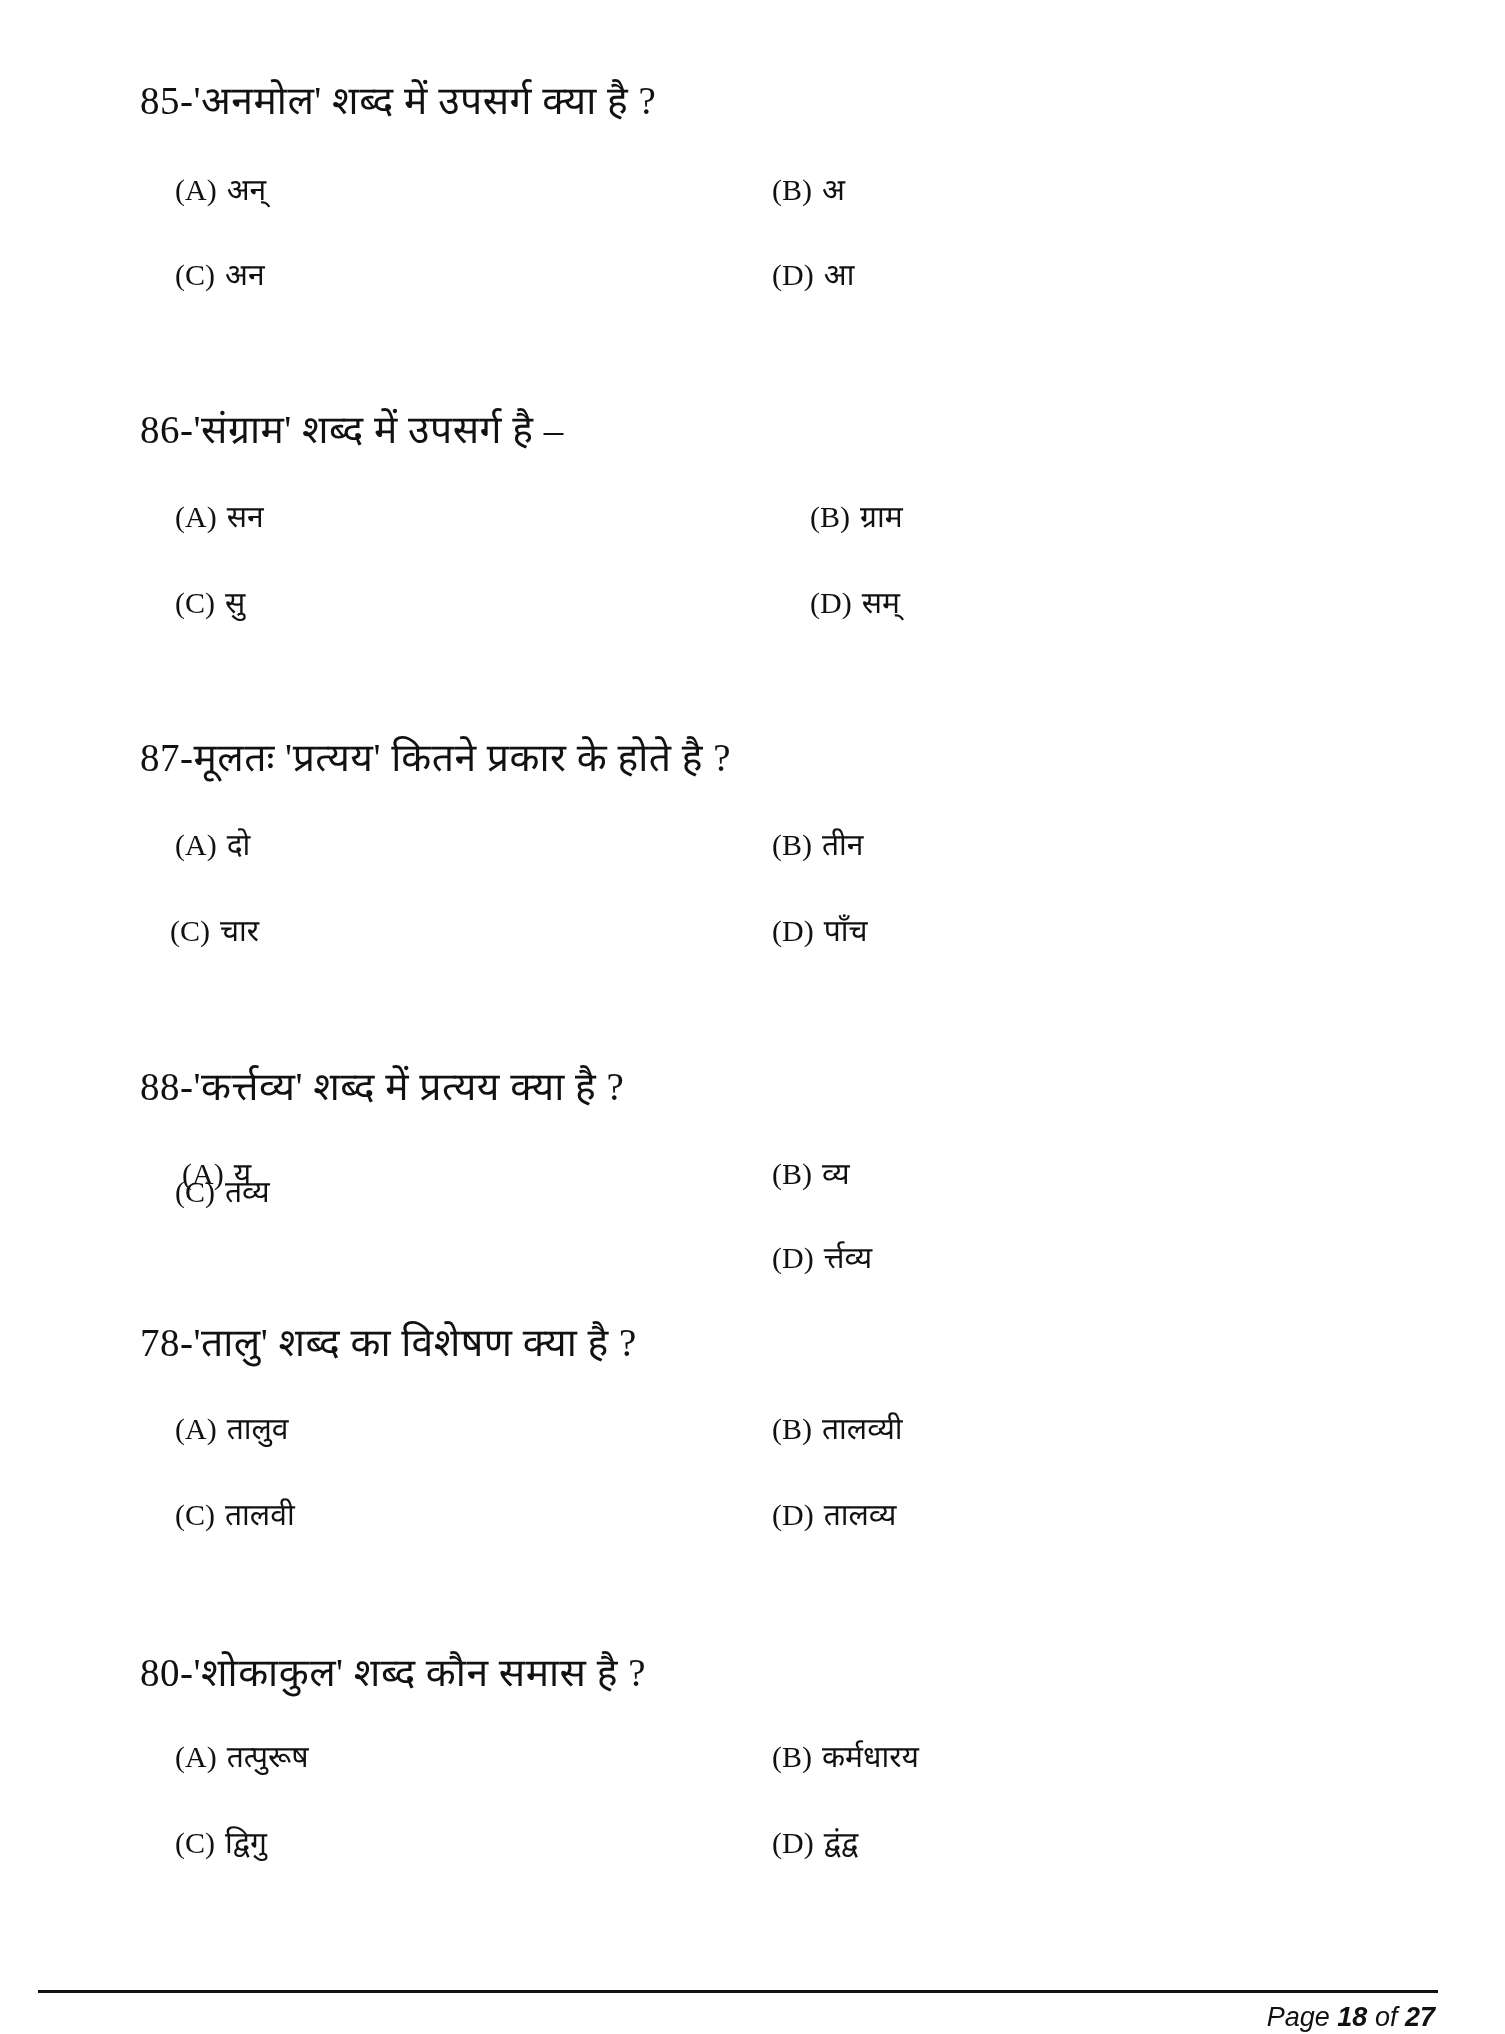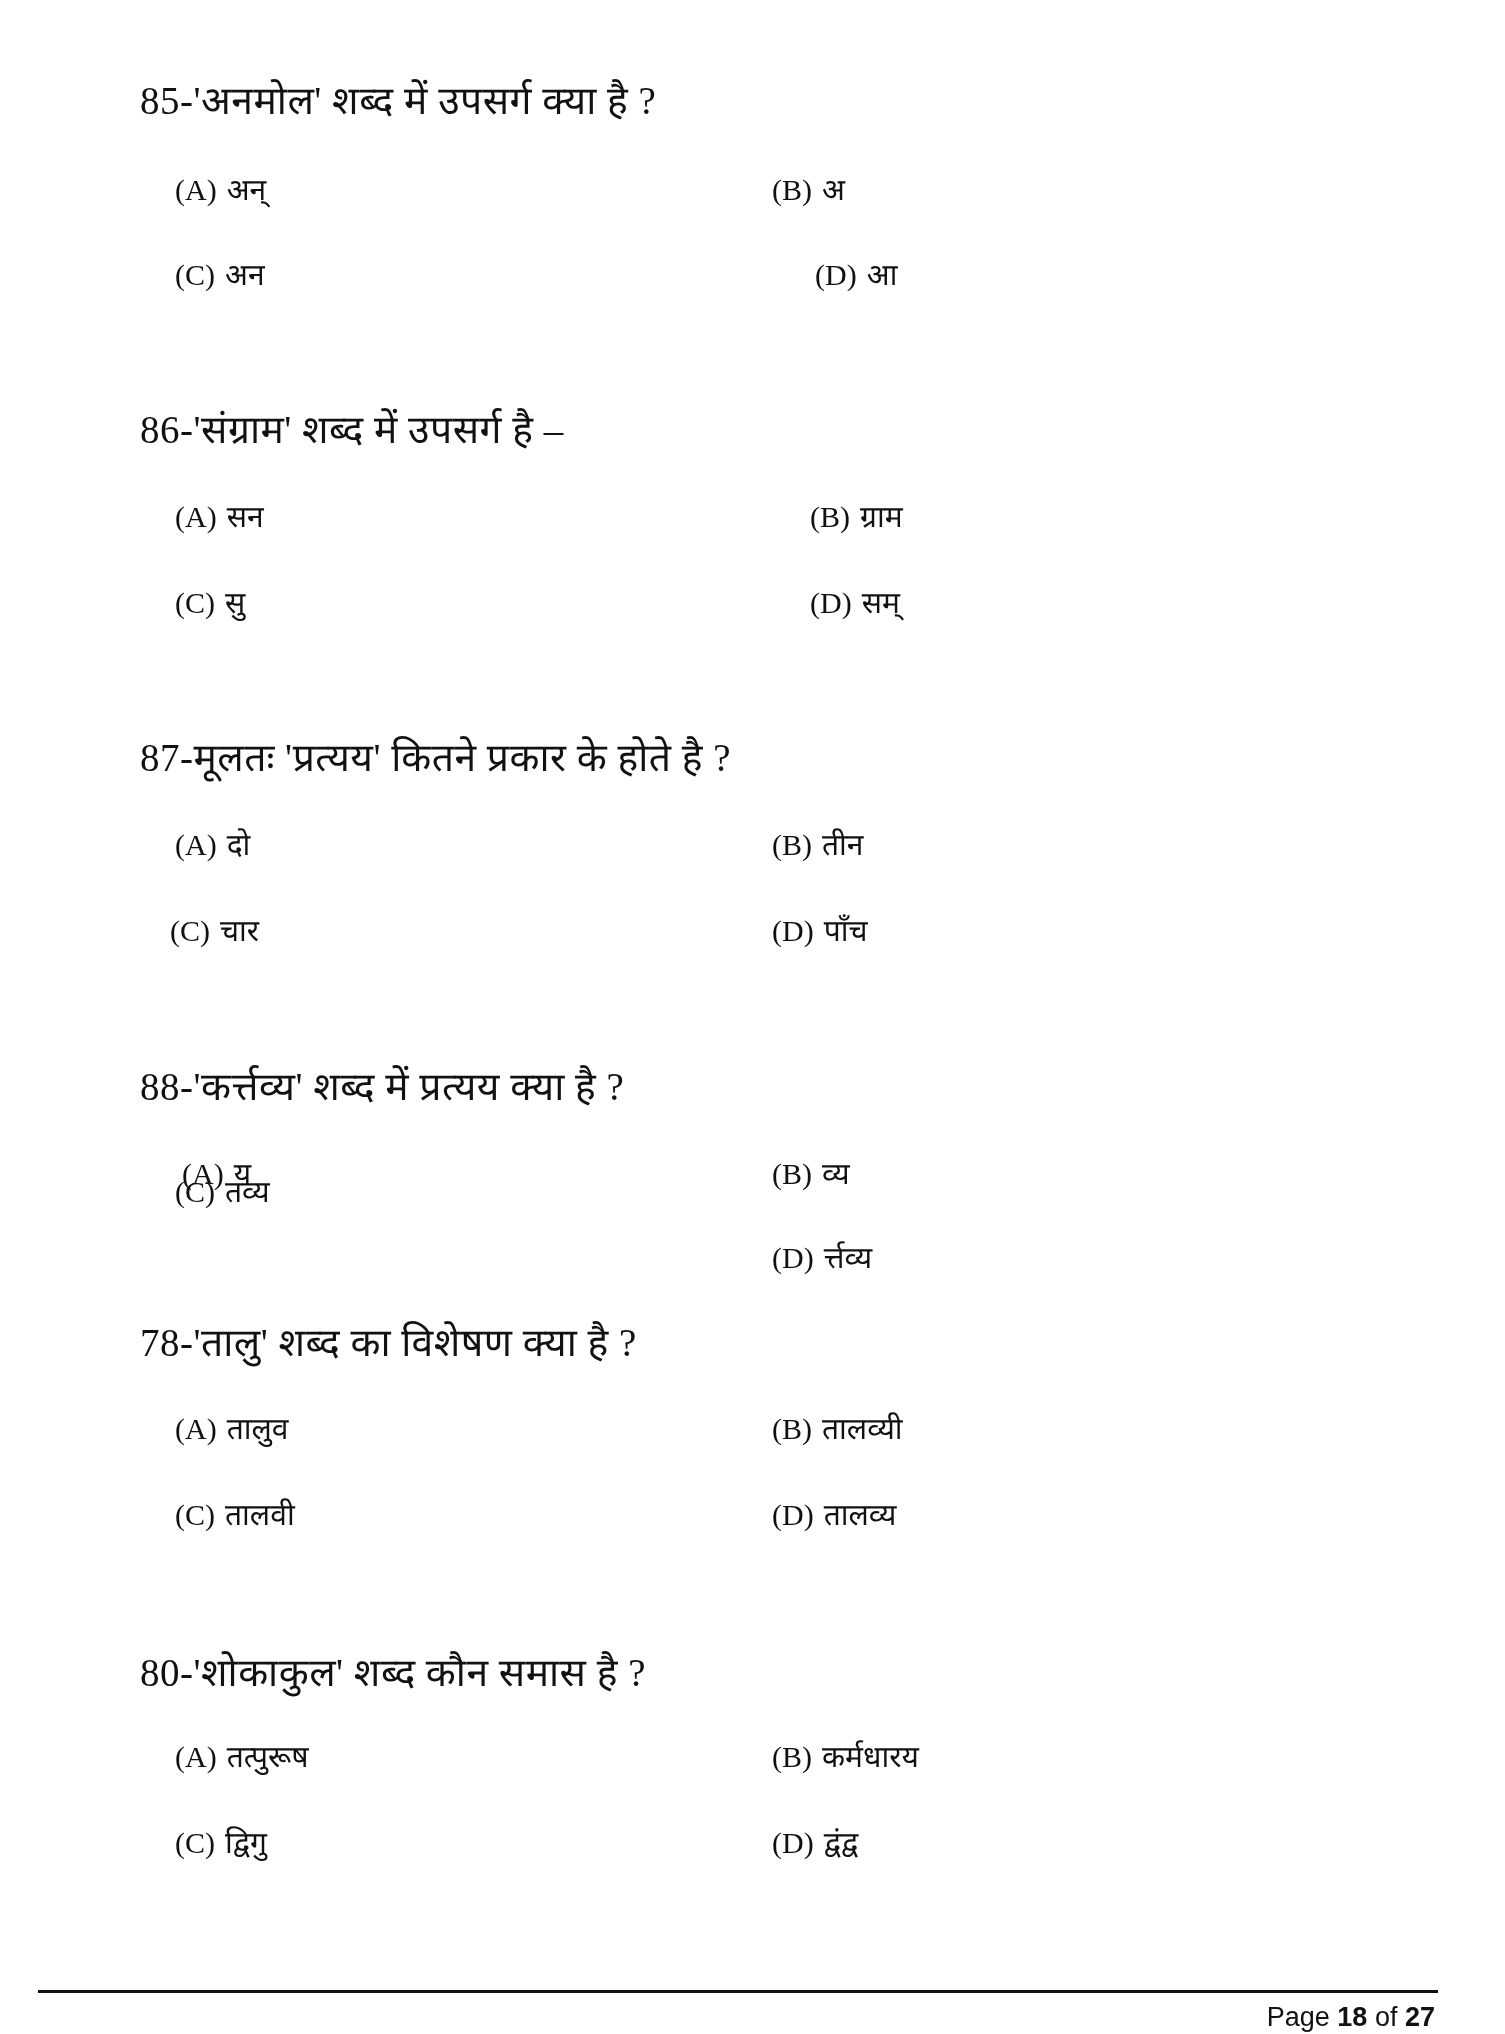--- a/index.html
+++ b/index.html
@@ -5,33 +5,33 @@
   html, body { margin: 0; padding: 0; background: #ffffff; }
   body {
     width: 1505px; height: 2034px; position: relative; overflow: hidden;
     font-family: "Liberation Serif", "DejaVu Serif", serif;
     color: #111111;
   }
   .q { position: absolute; left: 140px; font-size: 39px; line-height: 40px; white-space: nowrap; letter-spacing: 0.5px; }
   .opt { position: absolute; font-size: 30px; line-height: 40px; white-space: nowrap; font-family: Liberation Serif, serif; }
   .opt .lbl { margin-right: 10px; }
   .footer-rule { position: absolute; left: 38px; top: 1990px; width: 1400px; height: 3px; background: #111; }
-  .page-num { position: absolute; right: 70px; top: 2002px; font-family: "Liberation Sans", "DejaVu Sans", sans-serif; font-size: 27px; color: #111; }
+  .page-num { position: absolute; right: 70px; top: 2002px; font-family: "Liberation Sans", "DejaVu Sans", sans-serif; font-size: 27px; color: #111; font-style: italic; }
   .page-num b { font-weight: bold; }
 </style>
 </head>
 <body>
 
 <div class="q" style="top:81px">
   <span>85-</span><span>'अनमोल' शब्द में उपसर्ग क्या है ?</span>
 </div>
 <div class="opt" style="left:175px;top:170px"><span class="lbl">(A)</span><span>अन्</span></div>
 <div class="opt" style="left:772px;top:170px"><span class="lbl">(B)</span><span>अ</span></div>
 <div class="opt" style="left:175px;top:255px"><span class="lbl">(C)</span><span>अन</span></div>
-<div class="opt" style="left:815px;top:255px"><span class="lbl">(D)</span><span>आ</span></div>
+<div class="opt" style="left:772px;top:255px"><span class="lbl">(D)</span><span>आ</span></div>
 
 <div class="q" style="top:410px">
   <span>86-</span><span>'संग्राम' शब्द में उपसर्ग है –</span>
 </div>
 <div class="opt" style="left:175px;top:497px"><span class="lbl">(A)</span><span>सन</span></div>
 <div class="opt" style="left:810px;top:497px"><span class="lbl">(B)</span><span>ग्राम</span></div>
 <div class="opt" style="left:175px;top:583px"><span class="lbl">(C)</span><span>सु</span></div>
 <div class="opt" style="left:810px;top:583px"><span class="lbl">(D)</span><span>सम्</span></div>
 
 <div class="q" style="top:738px">

